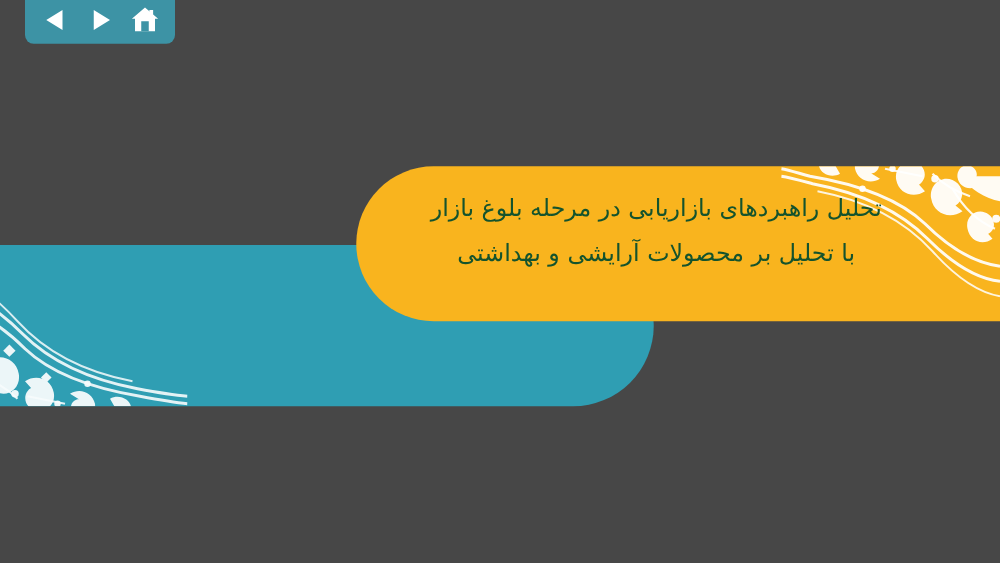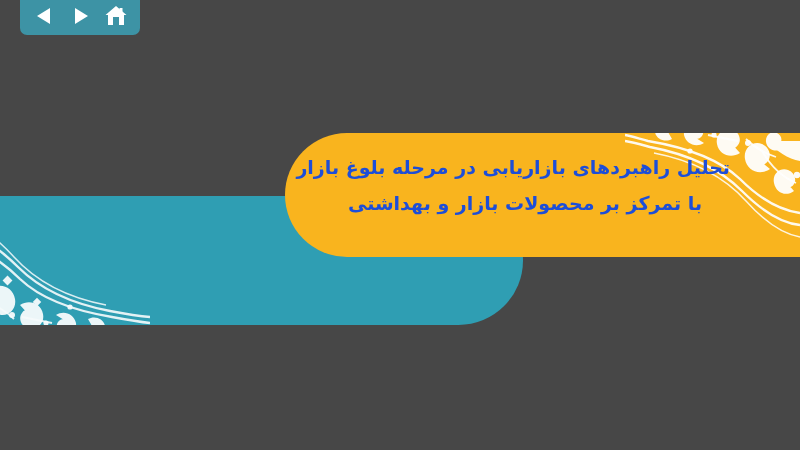--- a/index.html
+++ b/index.html
@@ -91,24 +91,24 @@
   #title-block {
     position: absolute;
     right: 70px;
     top: 16px;
     width: 410px;
     text-align: center;
     direction: rtl;
     z-index: 25;
   }
   .title-line {
-    color: #1d4ed8;
+    color: #14532d;
     font-size: 19px;
     line-height: 36px;
-    font-weight: bold;
+    font-weight: normal;
     white-space: nowrap;
     font-family: "DejaVu Sans", sans-serif;
   }
 </style>
 </head>
 <body>
 
 <div id="slide">
 
   <div id="slide-bg"></div>
@@ -173,21 +173,21 @@
       </g>
       <g fill="none" stroke="#ffffff" stroke-width="1.8" opacity="0.9">
         <path d="M171,50 c-14,-6 -26,-18 -34,-32"></path>
         <path d="M151,24 c-12,-4 -22,-10 -30,-18"></path>
         <path d="M113,8 c-10,-2 -20,-4 -30,-6"></path>
       </g>
     </svg>
 
     <div id="title-block">
       <div class="title-line">تحلیل راهبردهای بازاریابی در مرحله بلوغ بازار</div>
-      <div class="title-line">با تمرکز بر محصولات بازار و بهداشتی</div>
+      <div class="title-line">با تحلیل بر محصولات آرایشی و بهداشتی</div>
     </div>
   </div>
 
   <div id="navbar">
     <div class="nav-btn">
       <svg width="17" height="18" viewBox="0 0 17 18">
         <polygon points="14,1 14,17 1,9" fill="#ffffff"></polygon>
       </svg>
     </div>
     <div class="nav-btn">

